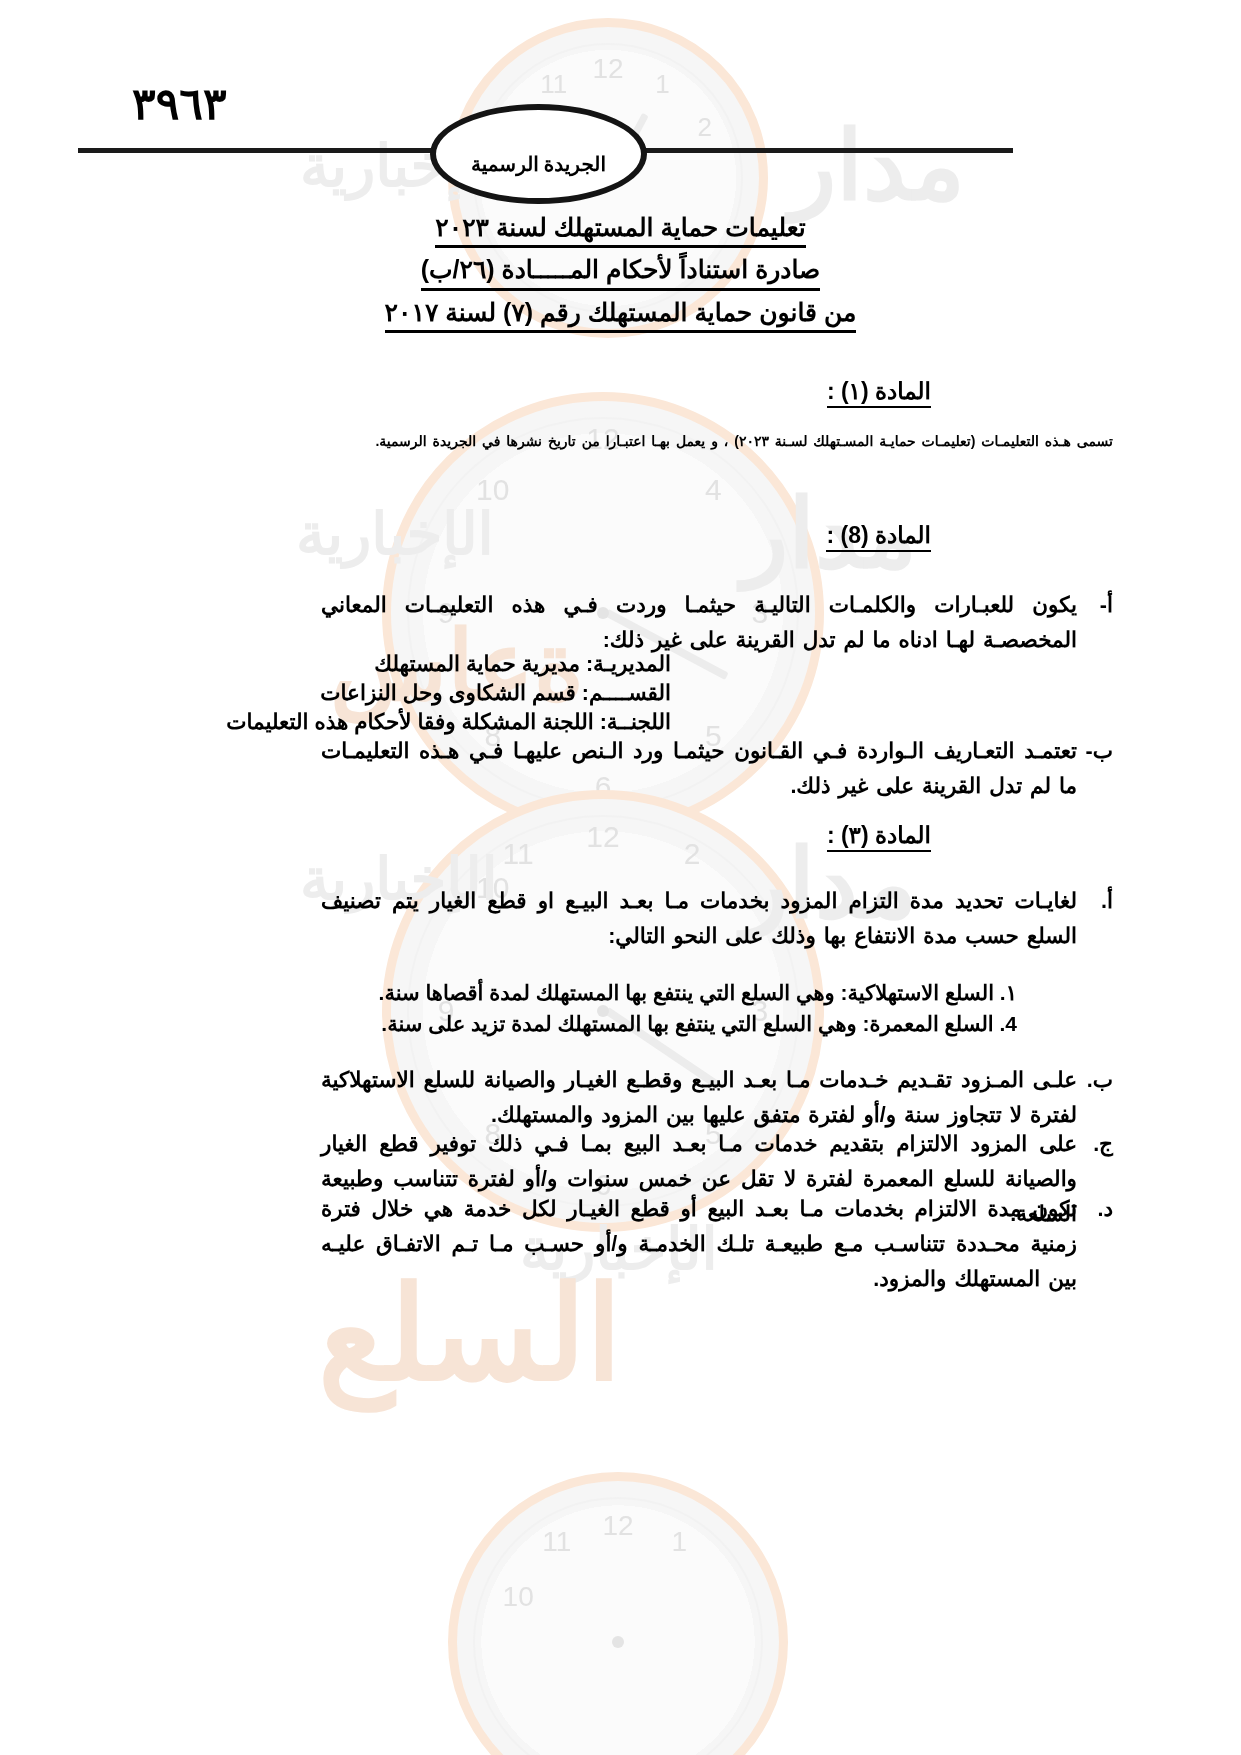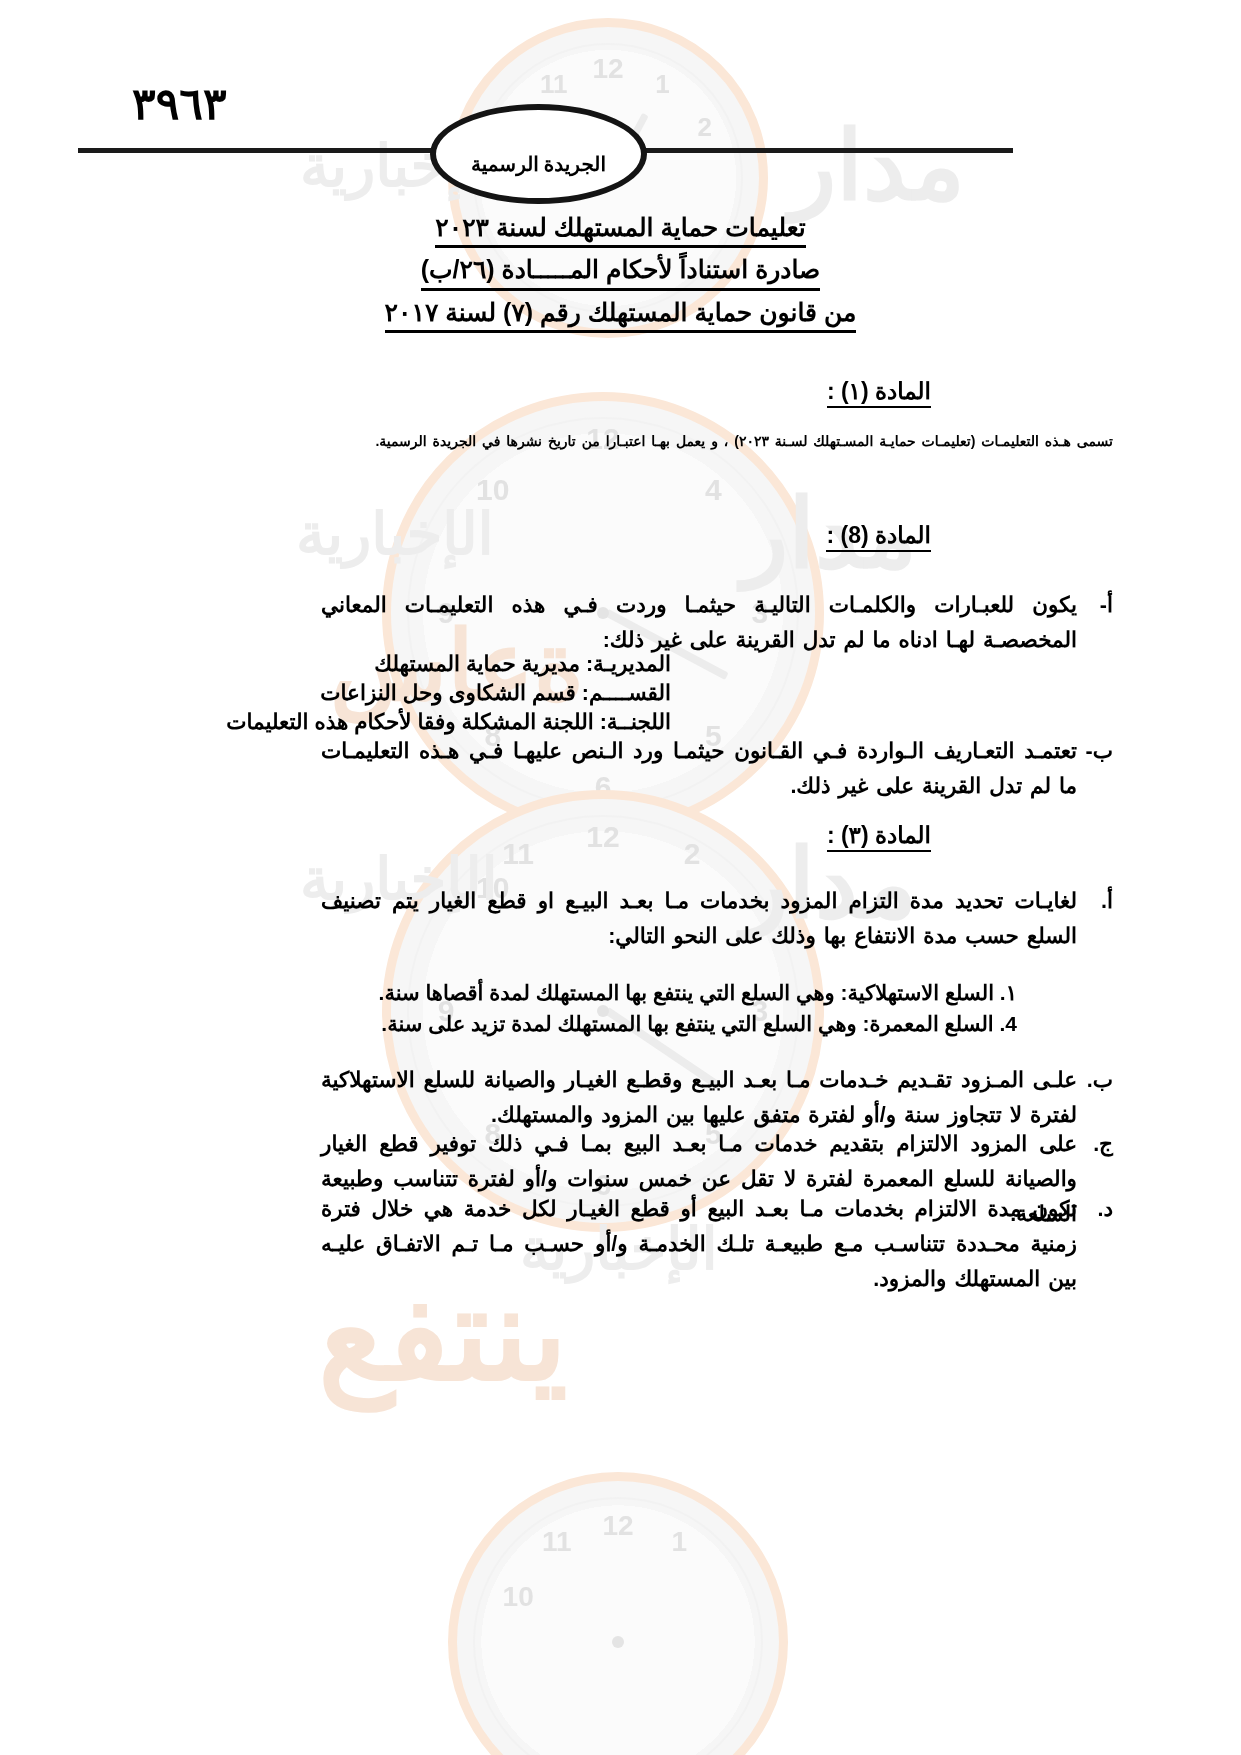--- a/index.html
+++ b/index.html
@@ -36,21 +36,21 @@
   .clock .dial {
     position: absolute;
     inset: 16px;
     border-radius: 50%;
     border: 2px solid #f2f2f2;
   }
   .clock .num {
     position: absolute;
     font-family: "Liberation Sans", sans-serif;
     color: #e2e2e2;
-    font-weight: 700;
+    font-weight: 400;
     transform: translate(-50%, -50%);
   }
   .clock .hand {
     position: absolute;
     background: #ececec;
     transform-origin: 50% 100%;
     border-radius: 2px;
   }
   .clock .hub {
     position: absolute;
@@ -255,21 +255,21 @@
     </div>
 
     <div class="wm-text wm-mid" style="left:300px; top:132px;">الإخبارية</div>
     <div class="wm-text wm-big" style="left:790px; top:110px;">مدار</div>
     <div class="wm-text wm-mid" style="left:296px; top:500px;">الإخبارية</div>
     <div class="wm-text wm-big" style="left:742px; top:478px;">مدار</div>
     <div class="wm-text wm-big rose" style="left:330px; top:610px;">ةعاس</div>
     <div class="wm-text wm-mid" style="left:300px; top:845px;">الإخبارية</div>
     <div class="wm-text wm-big" style="left:742px; top:828px;">مدار</div>
     <div class="wm-text wm-mid" style="left:520px; top:1215px;">الإخبارية</div>
-    <div class="wm-text wm-big rose" style="left:318px; top:1258px; font-size:130px;">ينتفع</div>
+    <div class="wm-text wm-big rose" style="left:318px; top:1258px; font-size:130px;">السلع</div>
   </div>
 
   <div class="content">
 
     <div class="folio">٣٩٦٣</div>
     <div class="rule"></div>
     <div class="ellipse">
       <span>الجريدة الرسمية</span>
     </div>
 

